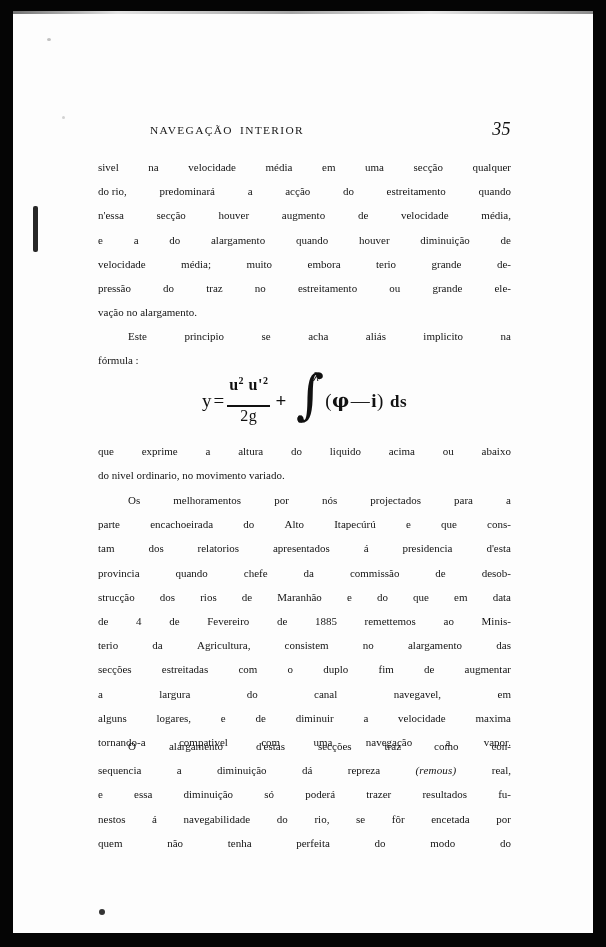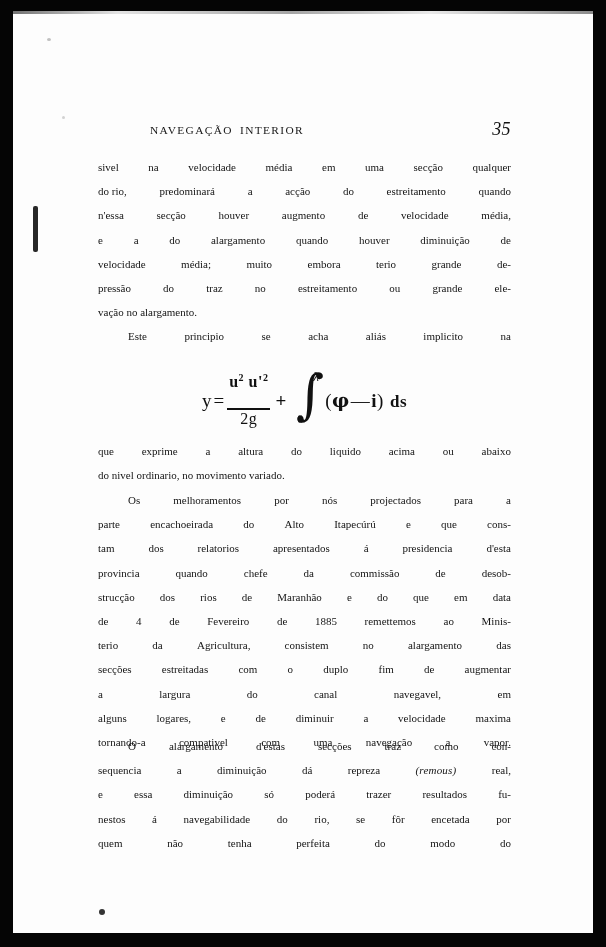--- a/index.html
+++ b/index.html
@@ -153,21 +153,21 @@
   .frac {
     display: inline-flex;
     flex-direction: column;
     align-items: center;
     margin: 0 2px;
     vertical-align: middle;
   }
   .frac .num {
     font-size: 16px;
     font-weight: bold;
-    padding: 0 2px 17px 2px;
+    padding: 0 2px 11px 2px;
     letter-spacing: .5px;
     white-space: nowrap;
   }
   .frac .bar {
     width: 100%;
     height: 2px;
     background: #111;
   }
   .frac .den {
     font-size: 16px;
@@ -315,20 +315,21 @@
     <div class="para" id="para-2">
       <span class="line j indent">
           <span>Este</span>
           <span>principio</span>
           <span>se</span>
           <span>acha</span>
           <span>aliás</span>
           <span>implicito</span>
           <span>na</span>
         </span>
+      <span class="line">fórmula :</span>
     </div>
 
     <div id="formula-block">
       <div id="formula">
         <span class="var">y</span>
         <span class="eq">=</span>
         <span class="frac">
           <span class="num">u<sup>2</sup>&nbsp;u'<sup>2</sup></span>
           <span class="bar"></span>
           <span class="den">2g</span>

